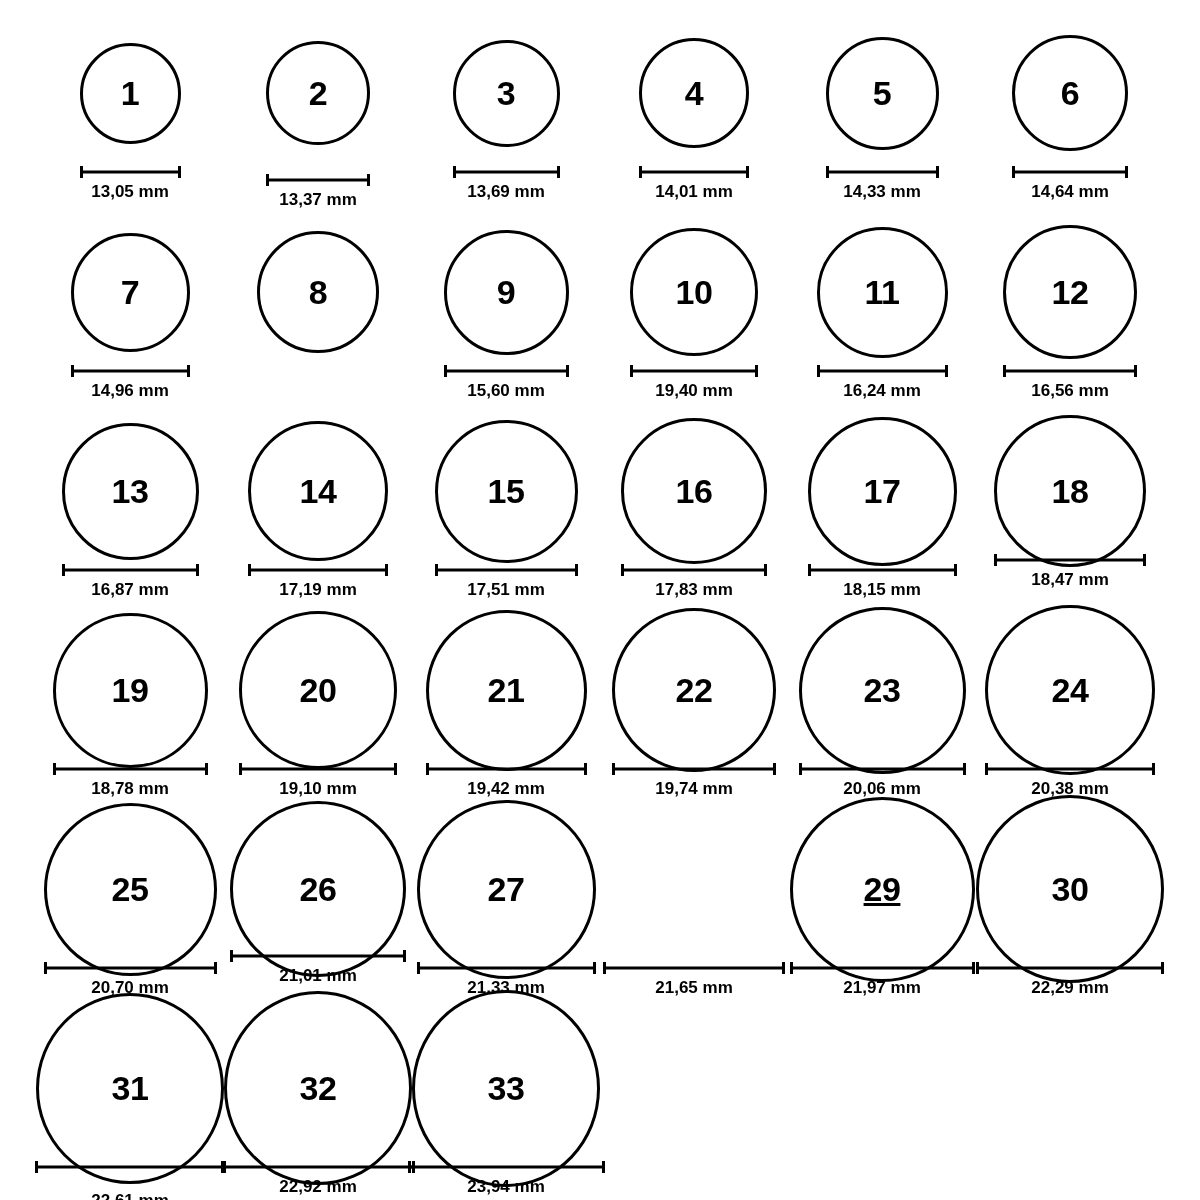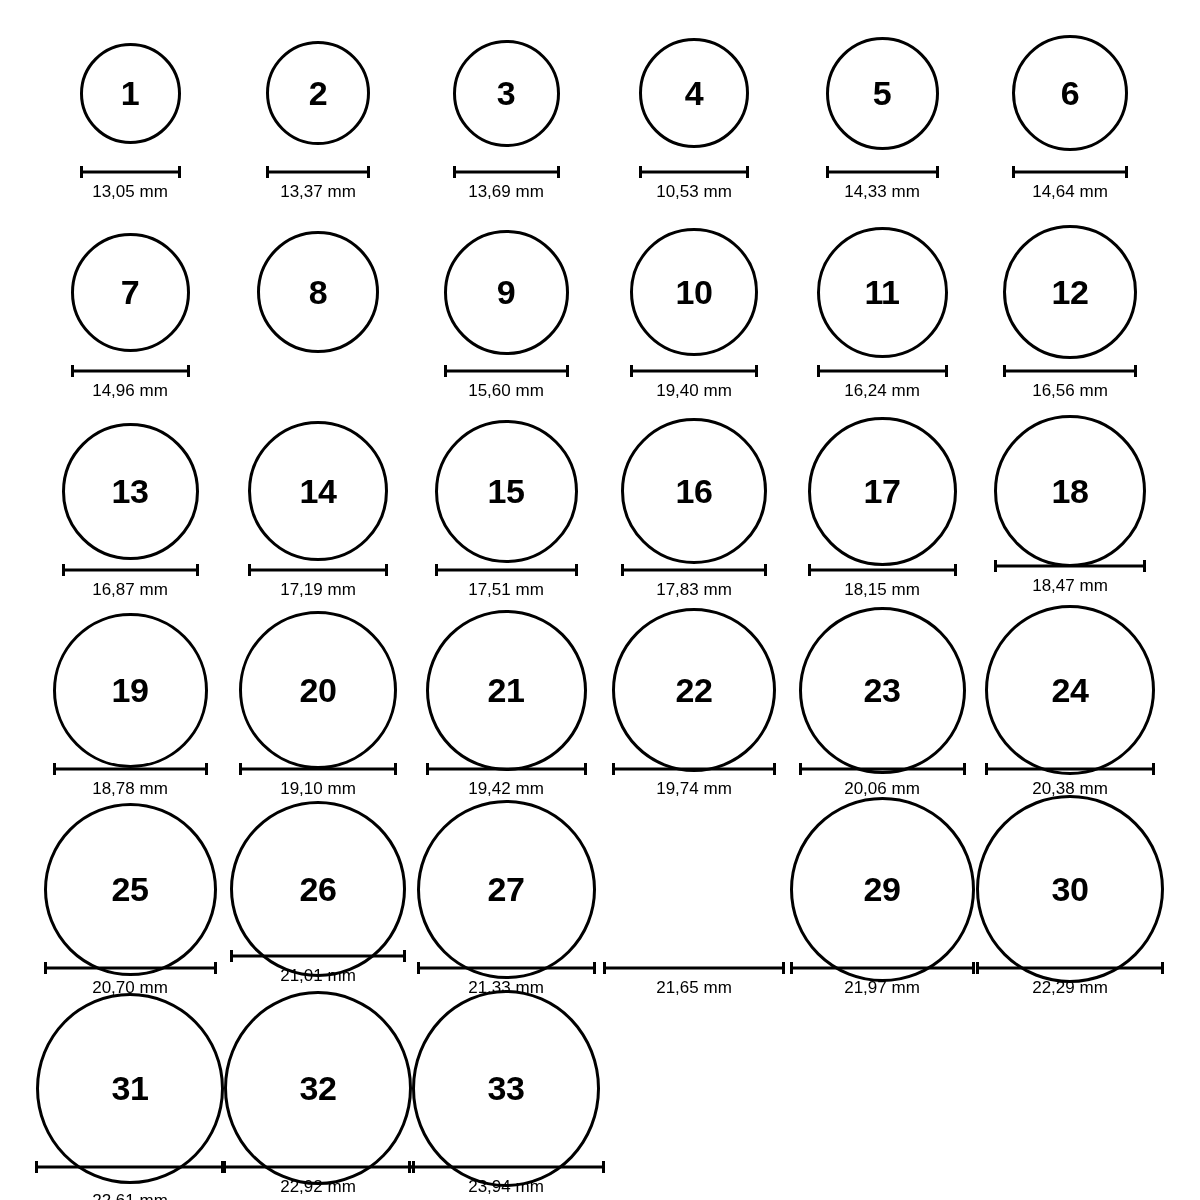--- a/index.html
+++ b/index.html
@@ -82,21 +82,21 @@
   .bar .tick {
     position: relative;
     width: 3px;
     height: 12px;
     background: #000000;
     z-index: 2;
   }
   .mm-label {
     margin-top: 4px;
     font-size: 17px;
-    font-weight: normal;
+    font-weight: bold;
     color: #000000;
     white-space: nowrap;
   }
 </style>
 </head>
 <body>
 
 <div id="sizer-chart">
   <div class="grid">
       <div class="cell">
@@ -113,21 +113,21 @@
           </div>
           <div class="mm-label">13,05 mm</div>
         </div>
       </div>
       <div class="cell">
         <div class="ring-wrap">
           <div class="ring" style="width: 104px; height: 104px;">
             <span class="ring-number" style="font-size: 34px;">2</span>
           </div>
         </div>
-        <div class="measure" style="top: 148px;">
+        <div class="measure" style="top: 156px;">
           <div class="bar" style="width: 104px;">
             <div class="line"></div>
             <div class="tick"></div>
             <div class="tick"></div>
           </div>
           <div class="mm-label">13,37 mm</div>
         </div>
       </div>
       <div class="cell">
         <div class="ring-wrap">
@@ -149,21 +149,21 @@
           <div class="ring" style="width: 110px; height: 110px;">
             <span class="ring-number" style="font-size: 34px;">4</span>
           </div>
         </div>
         <div class="measure" style="top: 148px;">
           <div class="bar" style="width: 110px;">
             <div class="line"></div>
             <div class="tick"></div>
             <div class="tick"></div>
           </div>
-          <div class="mm-label">10,53 mm</div>
+          <div class="mm-label">14,01 mm</div>
         </div>
       </div>
       <div class="cell">
         <div class="ring-wrap">
           <div class="ring" style="width: 113px; height: 113px;">
             <span class="ring-number" style="font-size: 34px;">5</span>
           </div>
         </div>
         <div class="measure" style="top: 148px;">
           <div class="bar" style="width: 113px;">
@@ -345,21 +345,21 @@
           </div>
           <div class="mm-label">18,15 mm</div>
         </div>
       </div>
       <div class="cell">
         <div class="ring-wrap">
           <div class="ring" style="width: 152px; height: 152px;">
             <span class="ring-number" style="font-size: 34px;">18</span>
           </div>
         </div>
-        <div class="measure" style="top: 144px; justify-content: space-between;">
+        <div class="measure" style="top: 138px; justify-content: space-between;">
           <div class="bar" style="width: 152px;">
             <div class="line"></div>
             <div class="tick"></div>
             <div class="tick"></div>
           </div>
           <div class="mm-label">18,47 mm</div>
         </div>
       </div>
       <div class="cell">
         <div class="ring-wrap">
@@ -501,21 +501,21 @@
           <div class="bar" style="width: 182px;">
             <div class="line"></div>
             <div class="tick"></div>
             <div class="tick"></div>
           </div>
           <div class="mm-label">21,65 mm</div>
         </div>
       </div>
       <div class="cell">
         <div class="ring-wrap">
-          <div class="ring" style="width: 185px; height: 185px;">
+          <div class="ring" style="width: 185px; height: 185px; text-decoration: underline;">
             <span class="ring-number" style="font-size: 34px;">29</span>
           </div>
         </div>
         <div class="measure" style="top: 148px;">
           <div class="bar" style="width: 185px;">
             <div class="line"></div>
             <div class="tick"></div>
             <div class="tick"></div>
           </div>
           <div class="mm-label">21,97 mm</div>

